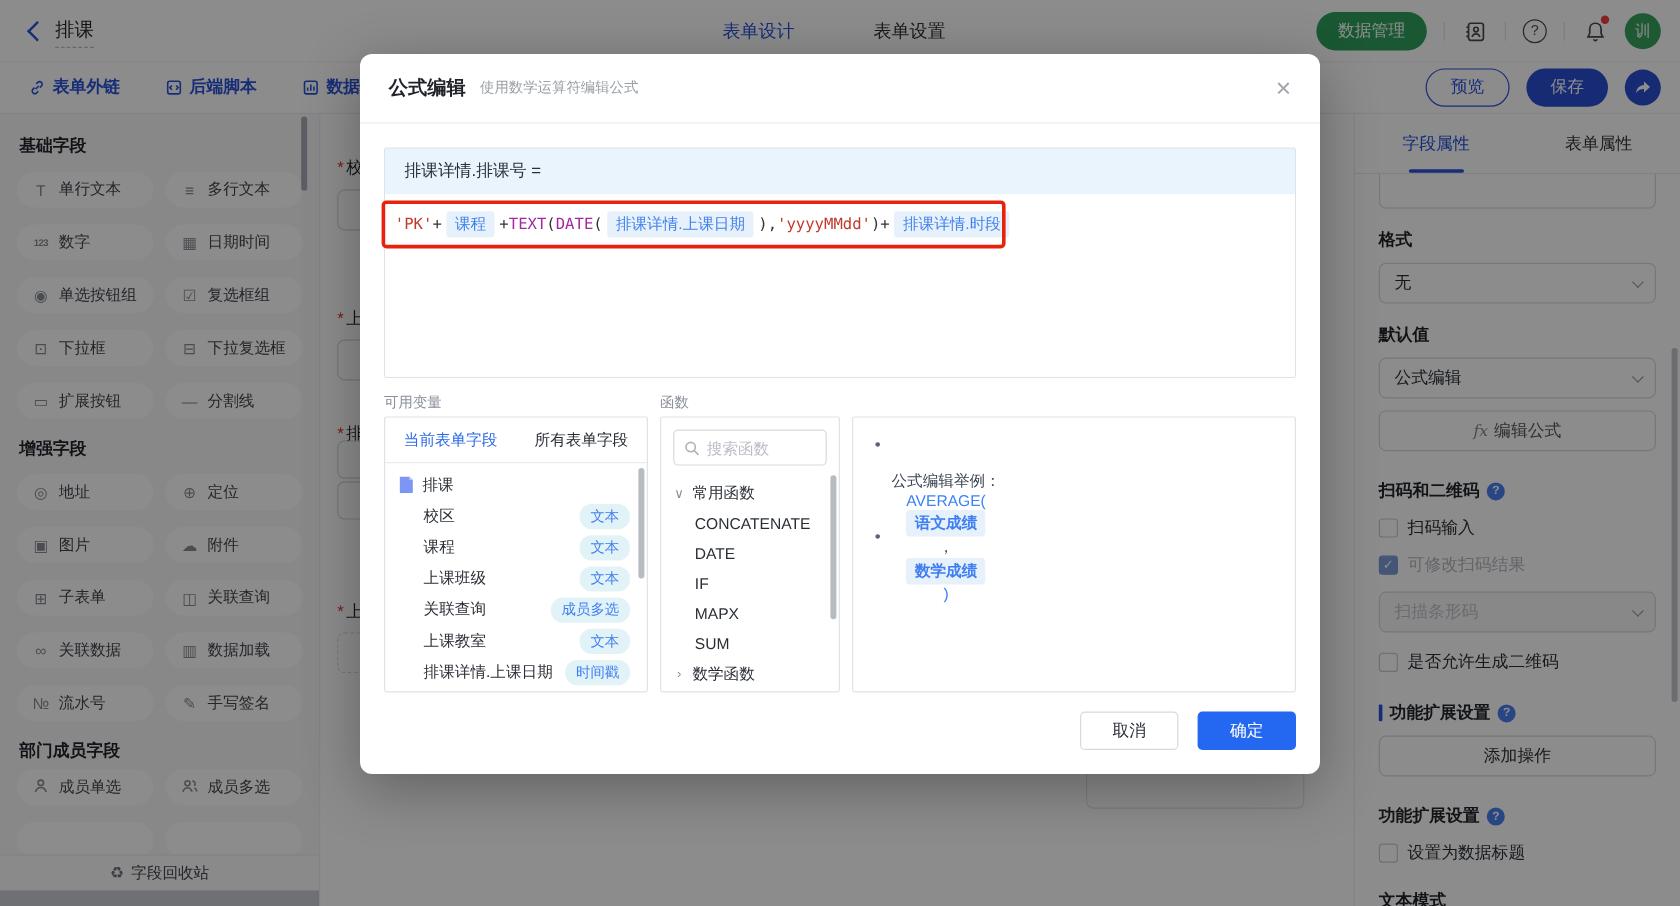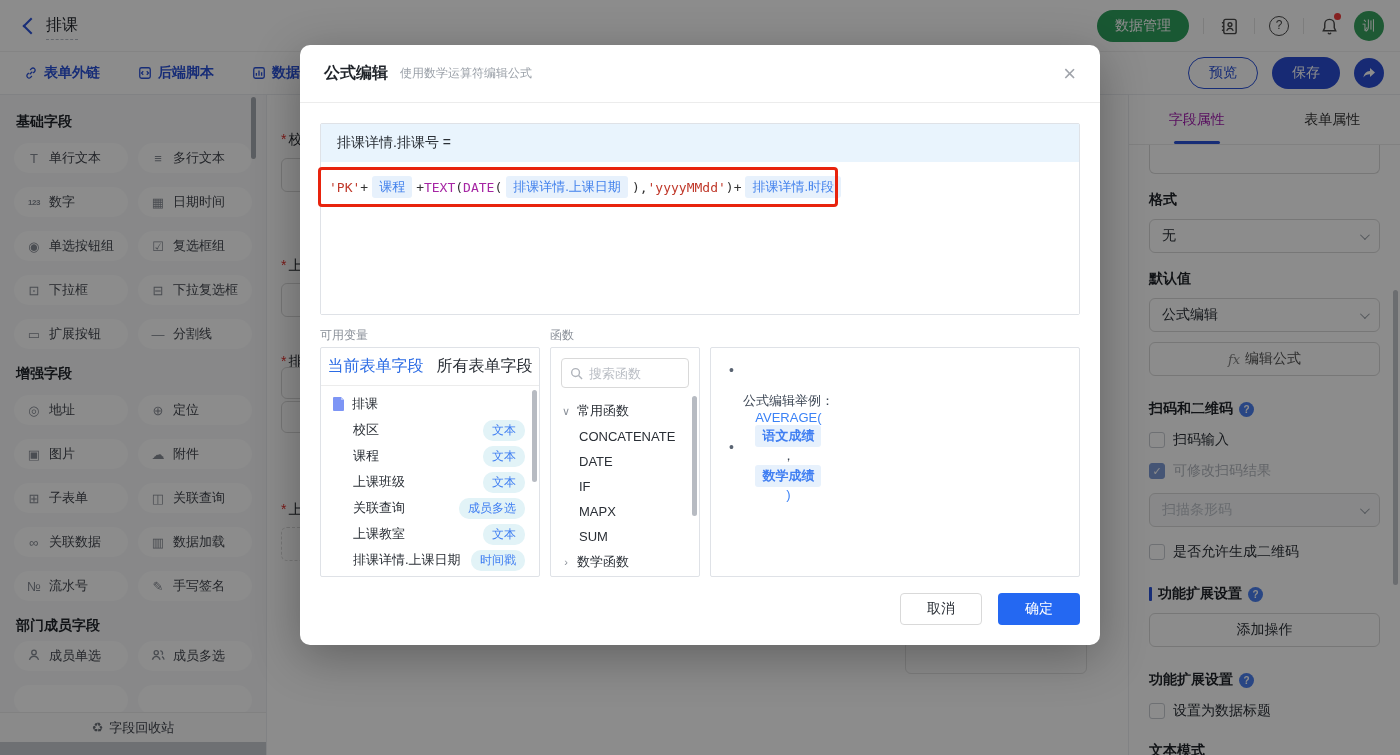--- a/index.html
+++ b/index.html
@@ -53,21 +53,21 @@
   .frag-label { position:absolute; font-size:14px; color:#1f2329; white-space:nowrap; }
   .frag-label::before { content:"*"; color:#e0302e; margin-right:2px; }
   .frag-box { position:absolute; width:140px; height:34px; border:1px solid #d9d9d9; border-radius:6px; background:#fff; }
   .frag-box.dashed { border-style:dashed; }
   .frag-back-box { position:absolute; left:638px; top:545px; width:182px; height:34px; background:#fff; border:1px solid #e3e3e3; border-radius:6px; }
 
   
   .props { position:absolute; left:1128px; top:95px; width:272px; height:660px; background:#fff; border-left:1px solid #ebedf0; overflow:hidden; }
   .props-tabs { height:50px; display:flex; border-bottom:1px solid #ececec; }
   .props-tab { flex:1; display:flex; align-items:center; justify-content:center; font-size:14px; color:#333; position:relative; cursor:pointer; }
-  .props-tab.active { color:#a21caf; }
+  .props-tab.active { color:#1d4ed8; }
   .props-tab.active::after { content:""; position:absolute; bottom:0; left:50%; transform:translateX(-50%); width:46px; height:3px; background:#2b52d9; border-radius:2px; }
   .props-body { padding:0 20px; }
   .cut-input { height:29px; border:1px solid #d9d9d9; border-top:none; border-radius:0 0 6px 6px; }
   .p-label { font-size:14px; font-weight:bold; color:#1f2329; margin:17px 0 10px; }
   .p-select { height:34px; border:1px solid #d9d9d9; border-radius:6px; display:flex; align-items:center; justify-content:space-between; padding:0 12px; font-size:14px; color:#2a2f36; cursor:pointer; background:#fff; }
   .p-select.disabled { background:#f7f8fa; color:#bfc3ca; }
   .chev-down { width:7px; height:7px; border-right:1.5px solid #9aa0a8; border-bottom:1.5px solid #9aa0a8; transform:rotate(45deg) translateY(-2px); }
   .p-btn { width:100%; height:34px; border:1px solid #d9d9d9; border-radius:6px; background:#fff; display:flex; align-items:center; justify-content:center; gap:5px; font-size:14px; color:#555; margin-top:10px; cursor:pointer; }
   .fx { font-style:italic; font-family:"DejaVu Serif", serif; color:#888; font-size:13px; }
   .p-sec { display:flex; align-items:center; gap:6px; font-size:14px; font-weight:bold; color:#1f2329; margin:24px 0 8px; }
@@ -96,21 +96,21 @@
   .tk.fn { color:#a626a4; }
   .tk.op { color:#333; }
   .tk.chip { font-family:"Liberation Sans", sans-serif; background:#e7f1fc; color:#4382ec; padding:2px 7px; border-radius:3px; margin:0 4px; font-size:13px; }
 
   .panels { display:flex; gap:10px; margin-top:8px; }
   .panel-col1 { width:220px; } .panel-col2 { width:150px; } .panel-col3 { flex:1; }
   .panel-label { font-size:12px; color:#8a9099; margin:4px 0 6px; height:14px; }
   .panel-box { border:1px solid #dfe2e7; border-radius:2px; height:230px; position:relative; overflow:hidden; background:#fff; }
 
   .var-tabs { height:38px; display:flex; border-bottom:1px solid #ececec; }
-  .var-tab { flex:1; display:flex; align-items:center; justify-content:center; font-size:16px; color:#2a2f36; cursor:pointer; }
+  .var-tab { flex:1; display:flex; align-items:center; justify-content:center; font-size:13px; color:#2a2f36; cursor:pointer; }
   .var-tab.active { color:#2b6be4; }
   .var-list { padding:5px 0; }
   .var-root { display:flex; align-items:center; gap:7px; padding:4px 12px; font-size:13px; color:#2a2f36; cursor:pointer; }
   .var-row { display:flex; align-items:center; justify-content:space-between; padding:0 14px 0 32px; font-size:13px; color:#2a2f36; height:26px; cursor:pointer; }
   .badge { background:#e2f3f7; color:#3f7ef2; font-size:12px; padding:2px 9px; border-radius:10px; }
   .var-scrollbar { position:absolute; right:2px; top:42px; width:5px; height:92px; background:#b7bbc2; border-radius:3px; }
 
   .fn-search { margin:10px; height:30px; border:1px solid #d9d9d9; border-radius:4px; display:flex; align-items:center; padding:0 8px; gap:6px; }
   .fn-search input { border:none; outline:none; width:90px; font-size:13px; color:#333; font-family:"Liberation Sans",sans-serif; }
   .fn-search input::placeholder { color:#b9bdc4; }
@@ -132,20 +132,24 @@
 </style>
 </head>
 <body>
 
 <div id="app">
 
   <div class="topbar">
     <div class="back"><span></span></div>
     <div class="page-title">排课</div>
     <div class="title-dash"></div>
+    <div class="nav-tabs">
+      <div class="nav-tab active">表单设计</div>
+      <div class="nav-tab">表单设置</div>
+    </div>
     <div class="topbar-right">
       <button class="btn-green">数据管理</button>
       <div class="vdiv"></div>
       <div class="ticon">
         <svg width="19" height="19" viewBox="0 0 20 20" fill="none" stroke="#4a4a4a" stroke-width="1.5">
             <rect x="4" y="2.5" width="13" height="15" rx="2"></rect>
             <circle cx="10.5" cy="8" r="2"></circle>
             <path d="M7 14.5c.8-1.8 2-2.6 3.5-2.6s2.7.8 3.5 2.6"></path>
             <path d="M2 6h2M2 10h2M2 14h2"></path>
           </svg>

